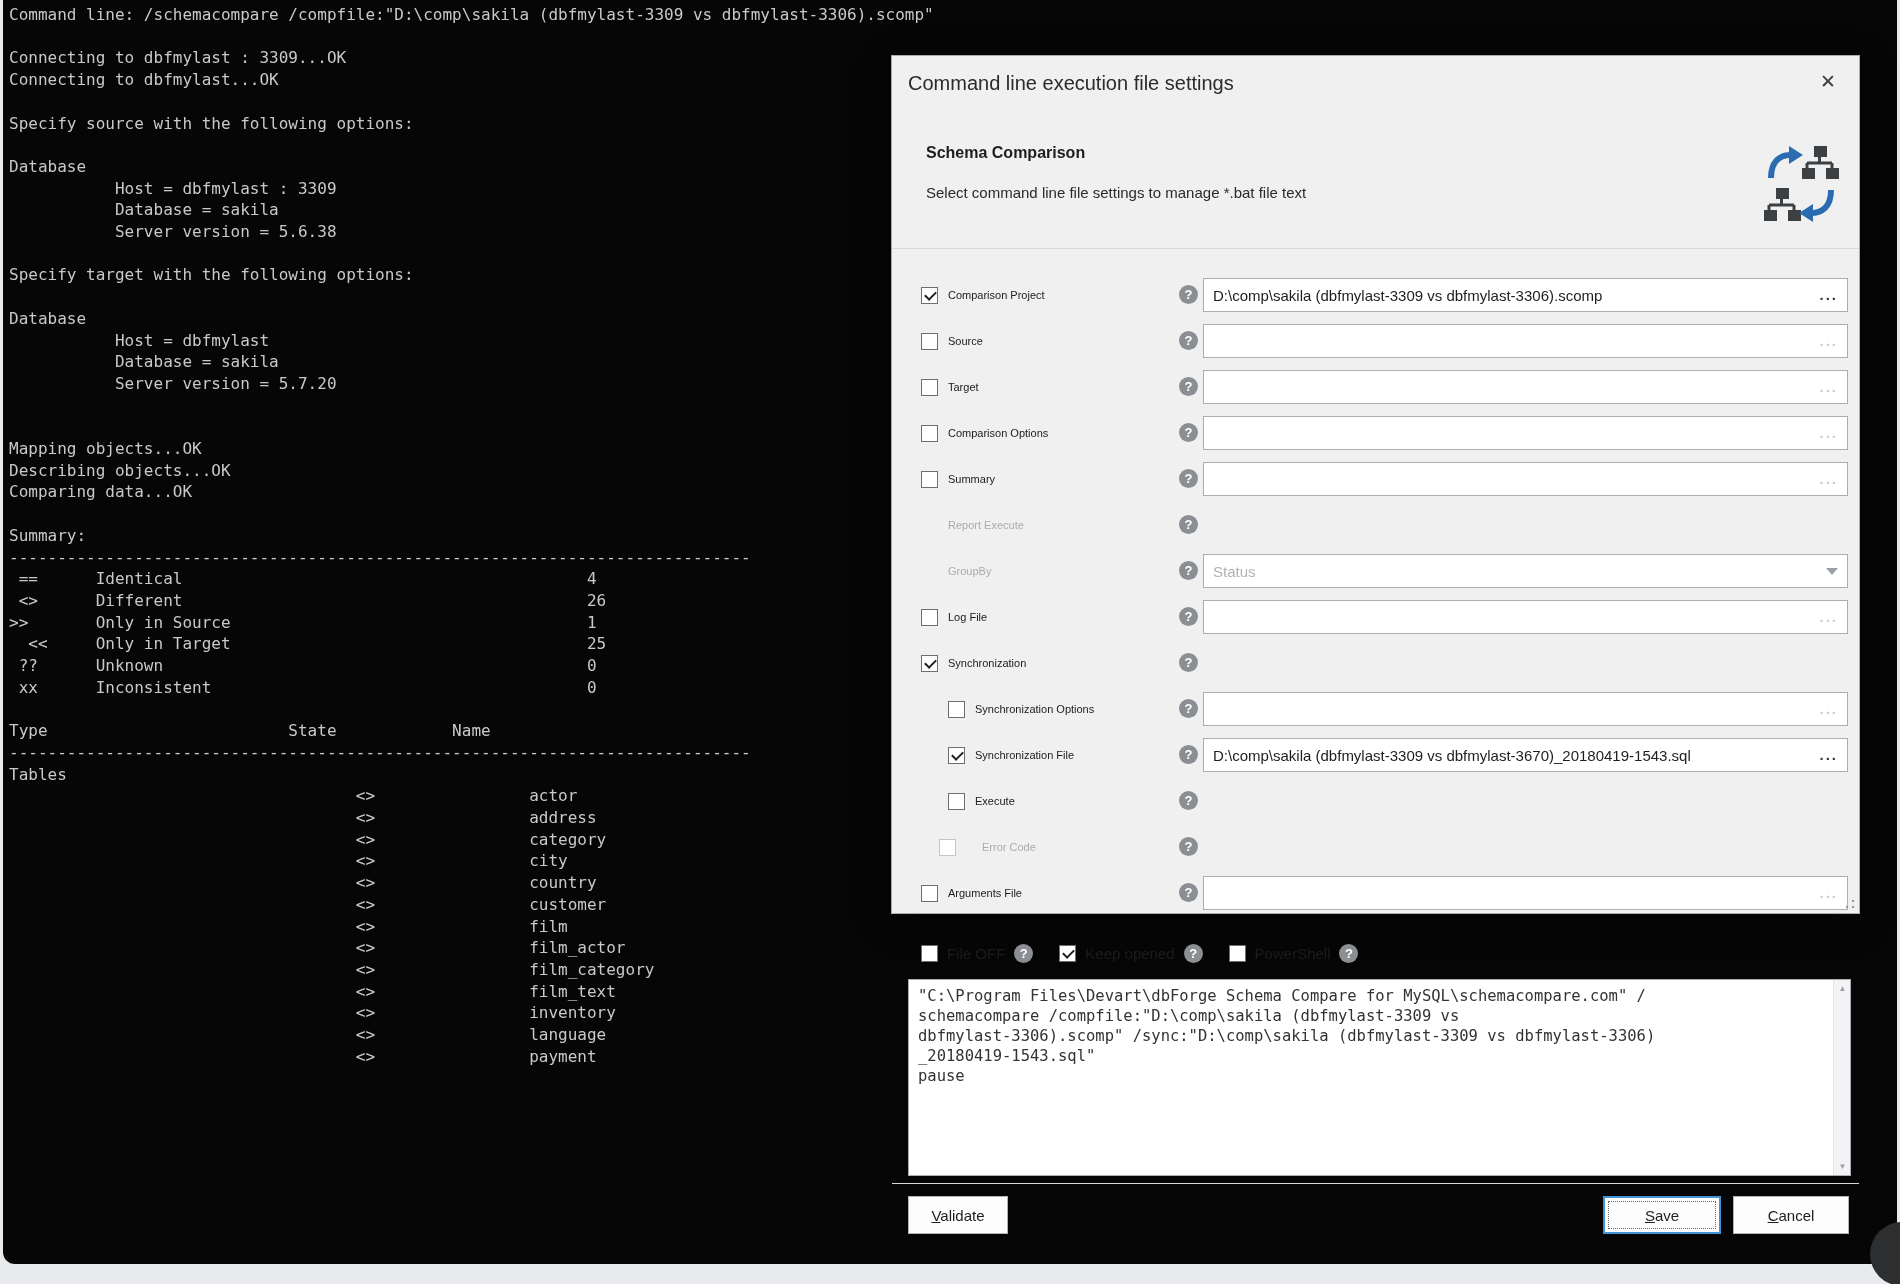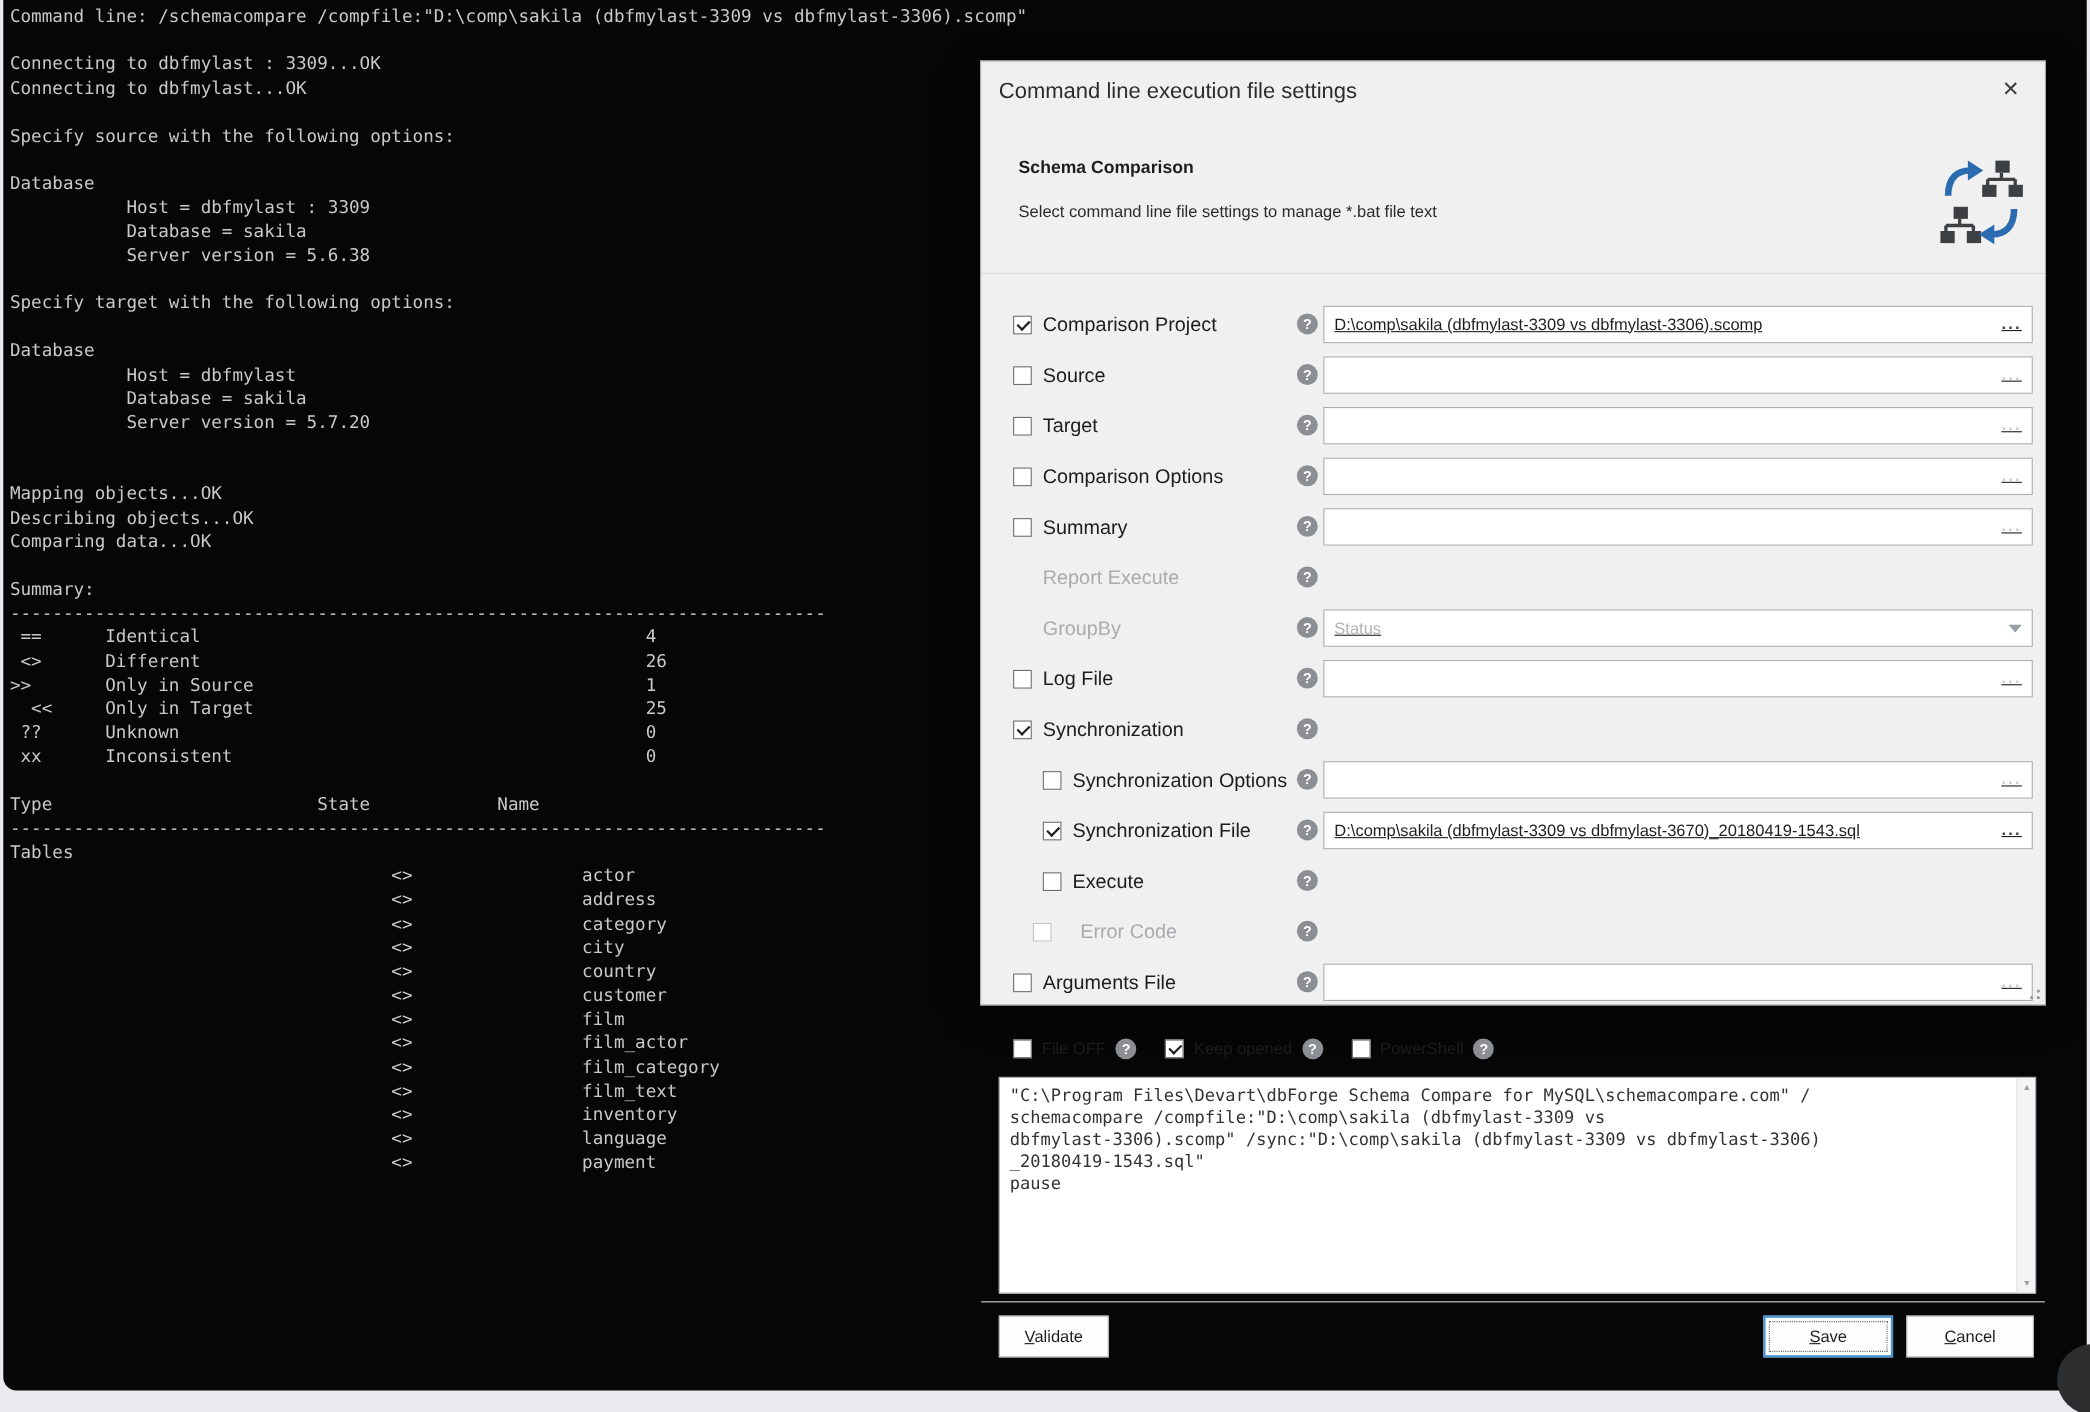--- a/index.html
+++ b/index.html
@@ -30,29 +30,29 @@
   .rows { position:absolute; left:0; top:216px; width:100%; }
   .row { position:relative; height:46px; display:flex; align-items:center; padding-left:29px; }
   .row.ind1 { padding-left:56px; }
   .row.ind2 { padding-left:47px;gap:16px; }
   .row.nocb { padding-left:56px; }
   .cb { position:relative; width:17px; height:17px; background:#fff;
         border:1px solid #6e6e6e; margin-right:10px; flex:none; }
   .cb.checked::after { content:""; position:absolute; left:3px; top:3px; width:9px; height:5px;
         border-left:2px solid #1f1f1f; border-bottom:2px solid #1f1f1f; transform:rotate(-45deg); }
   .row.disabled .cb { border-color:#c3c5c8; }
-  .row-label { font-size:18px; color:#1c1c1c; white-space:nowrap; }
+  .row-label { font-size:11px; color:#1c1c1c; white-space:nowrap; }
   .row.disabled .row-label { color:#a9abae; }
   .help { width:19px; height:19px; border-radius:50%; background:#8b8f93; color:#fff;
           font-size:13px; font-weight:bold; display:flex; align-items:center; justify-content:center;
           flex:none; }
   .row .help { position:absolute; left:287px; top:13px; }
   .field, .combo { position:absolute; left:311px; right:11px; top:6px; height:34px;
           background:#fff; border:1px solid #abadb3; display:flex; align-items:center;
-          padding:0 9px; font-size:15px; color:#1e1e1e;text-decoration:underline; }
+          padding:0 9px; font-size:15px; color:#1e1e1e; }
   .field-text, .combo-text { white-space:nowrap; overflow:hidden; }
   .browse { margin-left:auto; color:#3a3a3a; font-weight:bold; letter-spacing:2px;
             font-size:15px; line-height:10px; flex:none; padding-left:8px; }
   .browse.dim { color:#c9cdd2; }
   .combo-text.dim { color:#b0b3b7; }
   .combo-arrow { margin-left:auto; width:0; height:0; border-left:6px solid transparent;
                  border-right:6px solid transparent; border-top:7px solid #9aa0a6; flex:none; }
 
   
   .inline-row { position:absolute; left:29px; top:888px; display:flex; align-items:center; gap:26px; }

